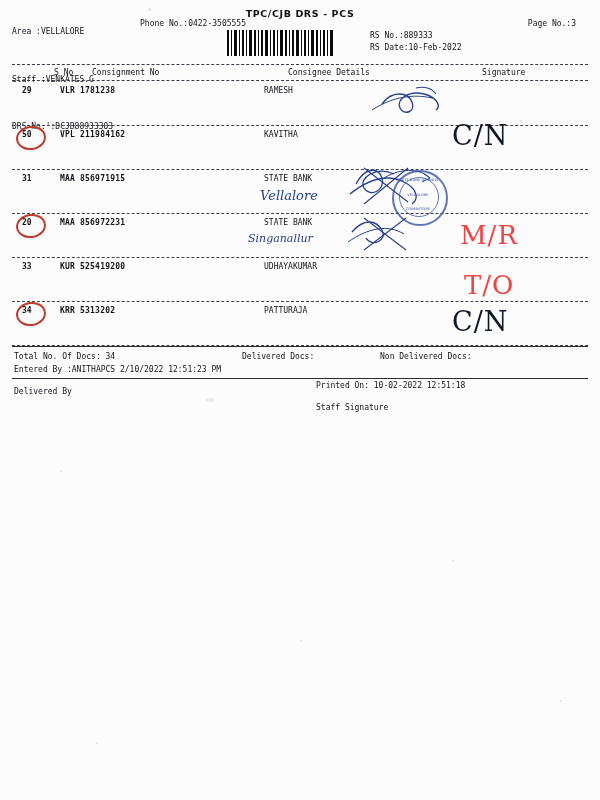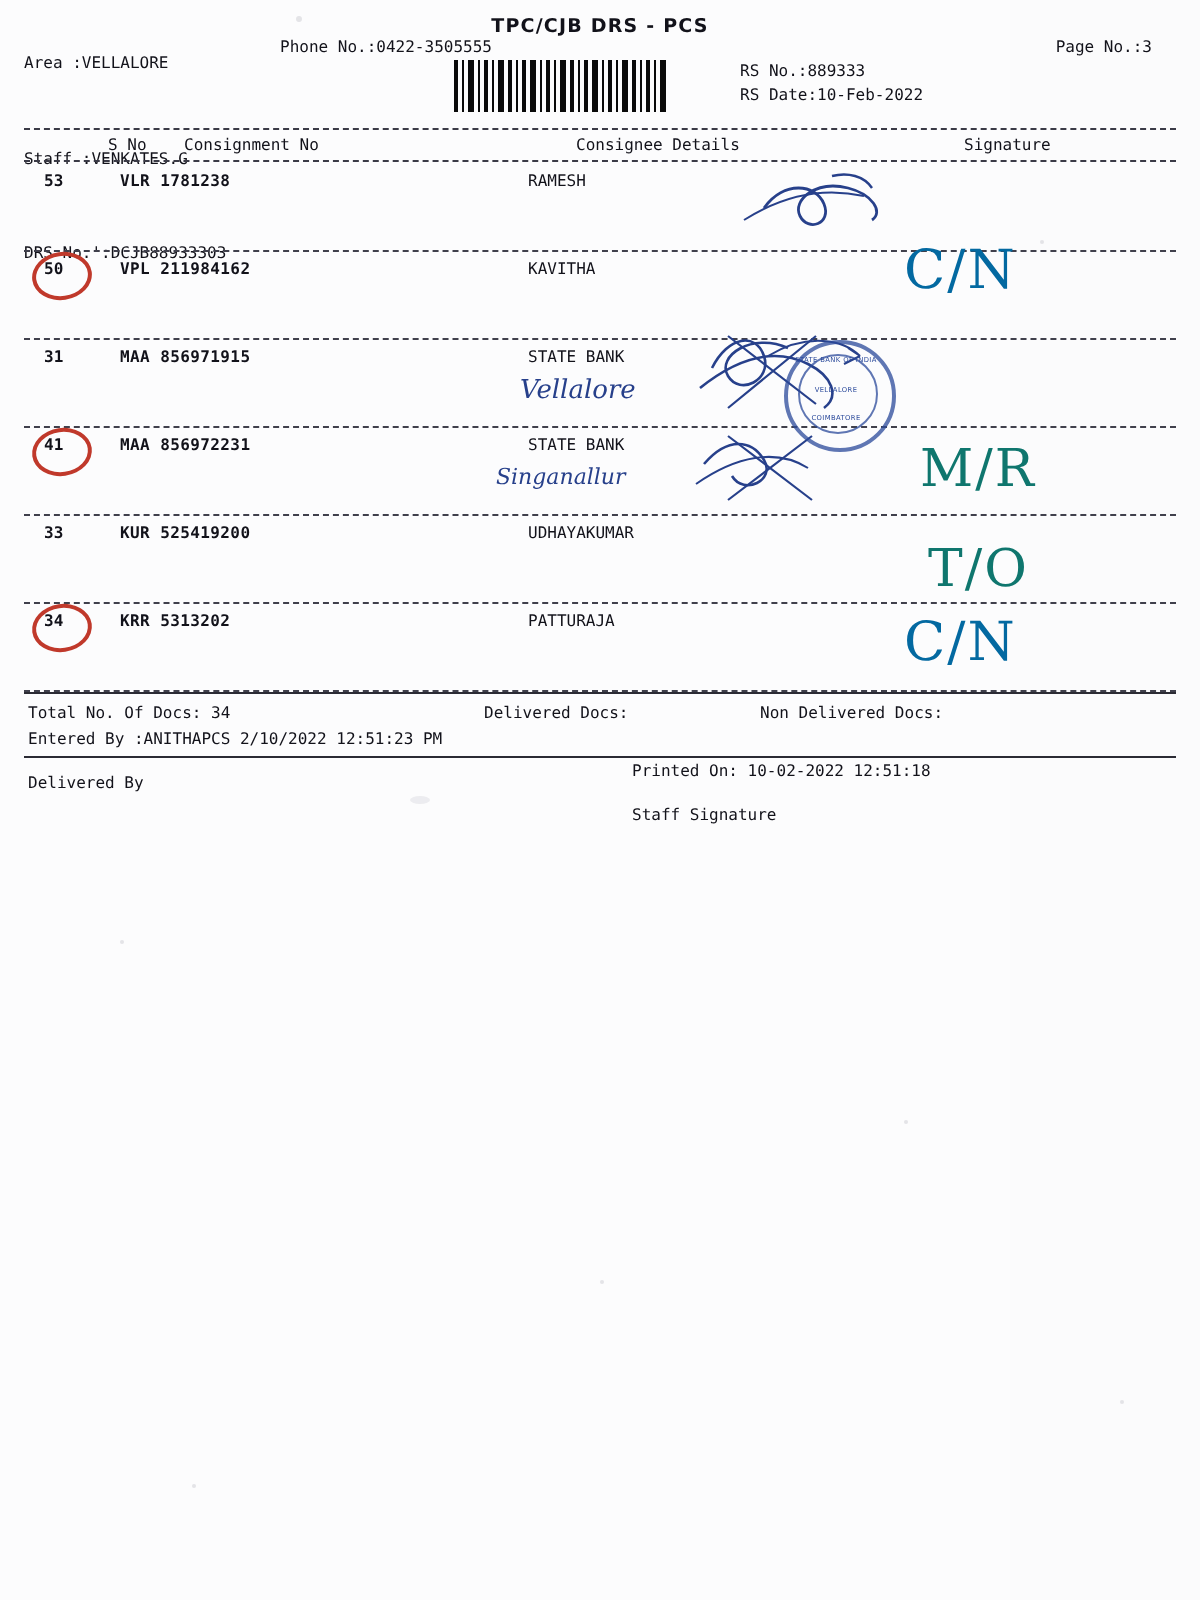--- a/index.html
+++ b/index.html
@@ -153,27 +153,27 @@
   .circle-no {
     position: absolute;
     width: 26px;
     height: 20px;
     border: 2px solid #c0392b;
     border-radius: 50%;
     transform: rotate(-8deg);
   }
   .cn-mark {
     font-size: 27px;
-    color: #0369a1;
+    color: #0f172a;
     font-family: "DejaVu Serif", serif;
     letter-spacing: 1px;
   }
   .mr-mark {
     font-size: 26px;
-    color: #0f766e;
+    color: #ef4444;
     font-family: "DejaVu Serif", serif;
     letter-spacing: 1px;
   }
   .sig-script {
     font-family: "DejaVu Serif", serif;
     font-style: italic;
     color: #27408b;
     font-size: 13px;
   }
   .stamp {
@@ -288,21 +288,21 @@
       <span class="c-sno">S No</span>
       <span class="c-cons">Consignment No</span>
       <span class="c-consignee">Consignee Details</span>
       <span class="c-sig">Signature</span>
     </div>
     <div class="rule" style="top:74px;"></div>
 
     <div class="rows">
 
       <div class="row">
-        <span class="sno">53</span>
+        <span class="sno">29</span>
         <span class="cons">VLR 1781238</span>
         <span class="consignee">RAMESH</span>
         <div class="divider"></div>
       </div>
 
       <div class="row">
         <span class="sno">50</span>
         <span class="cons">VPL 211984162</span>
         <span class="consignee">KAVITHA</span>
         <div class="circle-no" style="left:4px;top:0px;"></div>
@@ -312,21 +312,21 @@
 
       <div class="row">
         <span class="sno">31</span>
         <span class="cons">MAA 856971915</span>
         <span class="consignee">STATE BANK</span>
         <span class="ink-blue sig-script" style="left:248px;top:18px;">Vellalore</span>
         <div class="divider"></div>
       </div>
 
       <div class="row">
-        <span class="sno">41</span>
+        <span class="sno">20</span>
         <span class="cons">MAA 856972231</span>
         <span class="consignee">STATE BANK</span>
         <div class="circle-no" style="left:4px;top:0px;"></div>
         <span class="ink-blue sig-script" style="left:236px;top:18px;font-size:11px;">Singanallur</span>
         <span class="ink mr-mark" style="left:448px;top:6px;">M/R</span>
         <div class="divider"></div>
       </div>
 
       <div class="row">
         <span class="sno">33</span>

